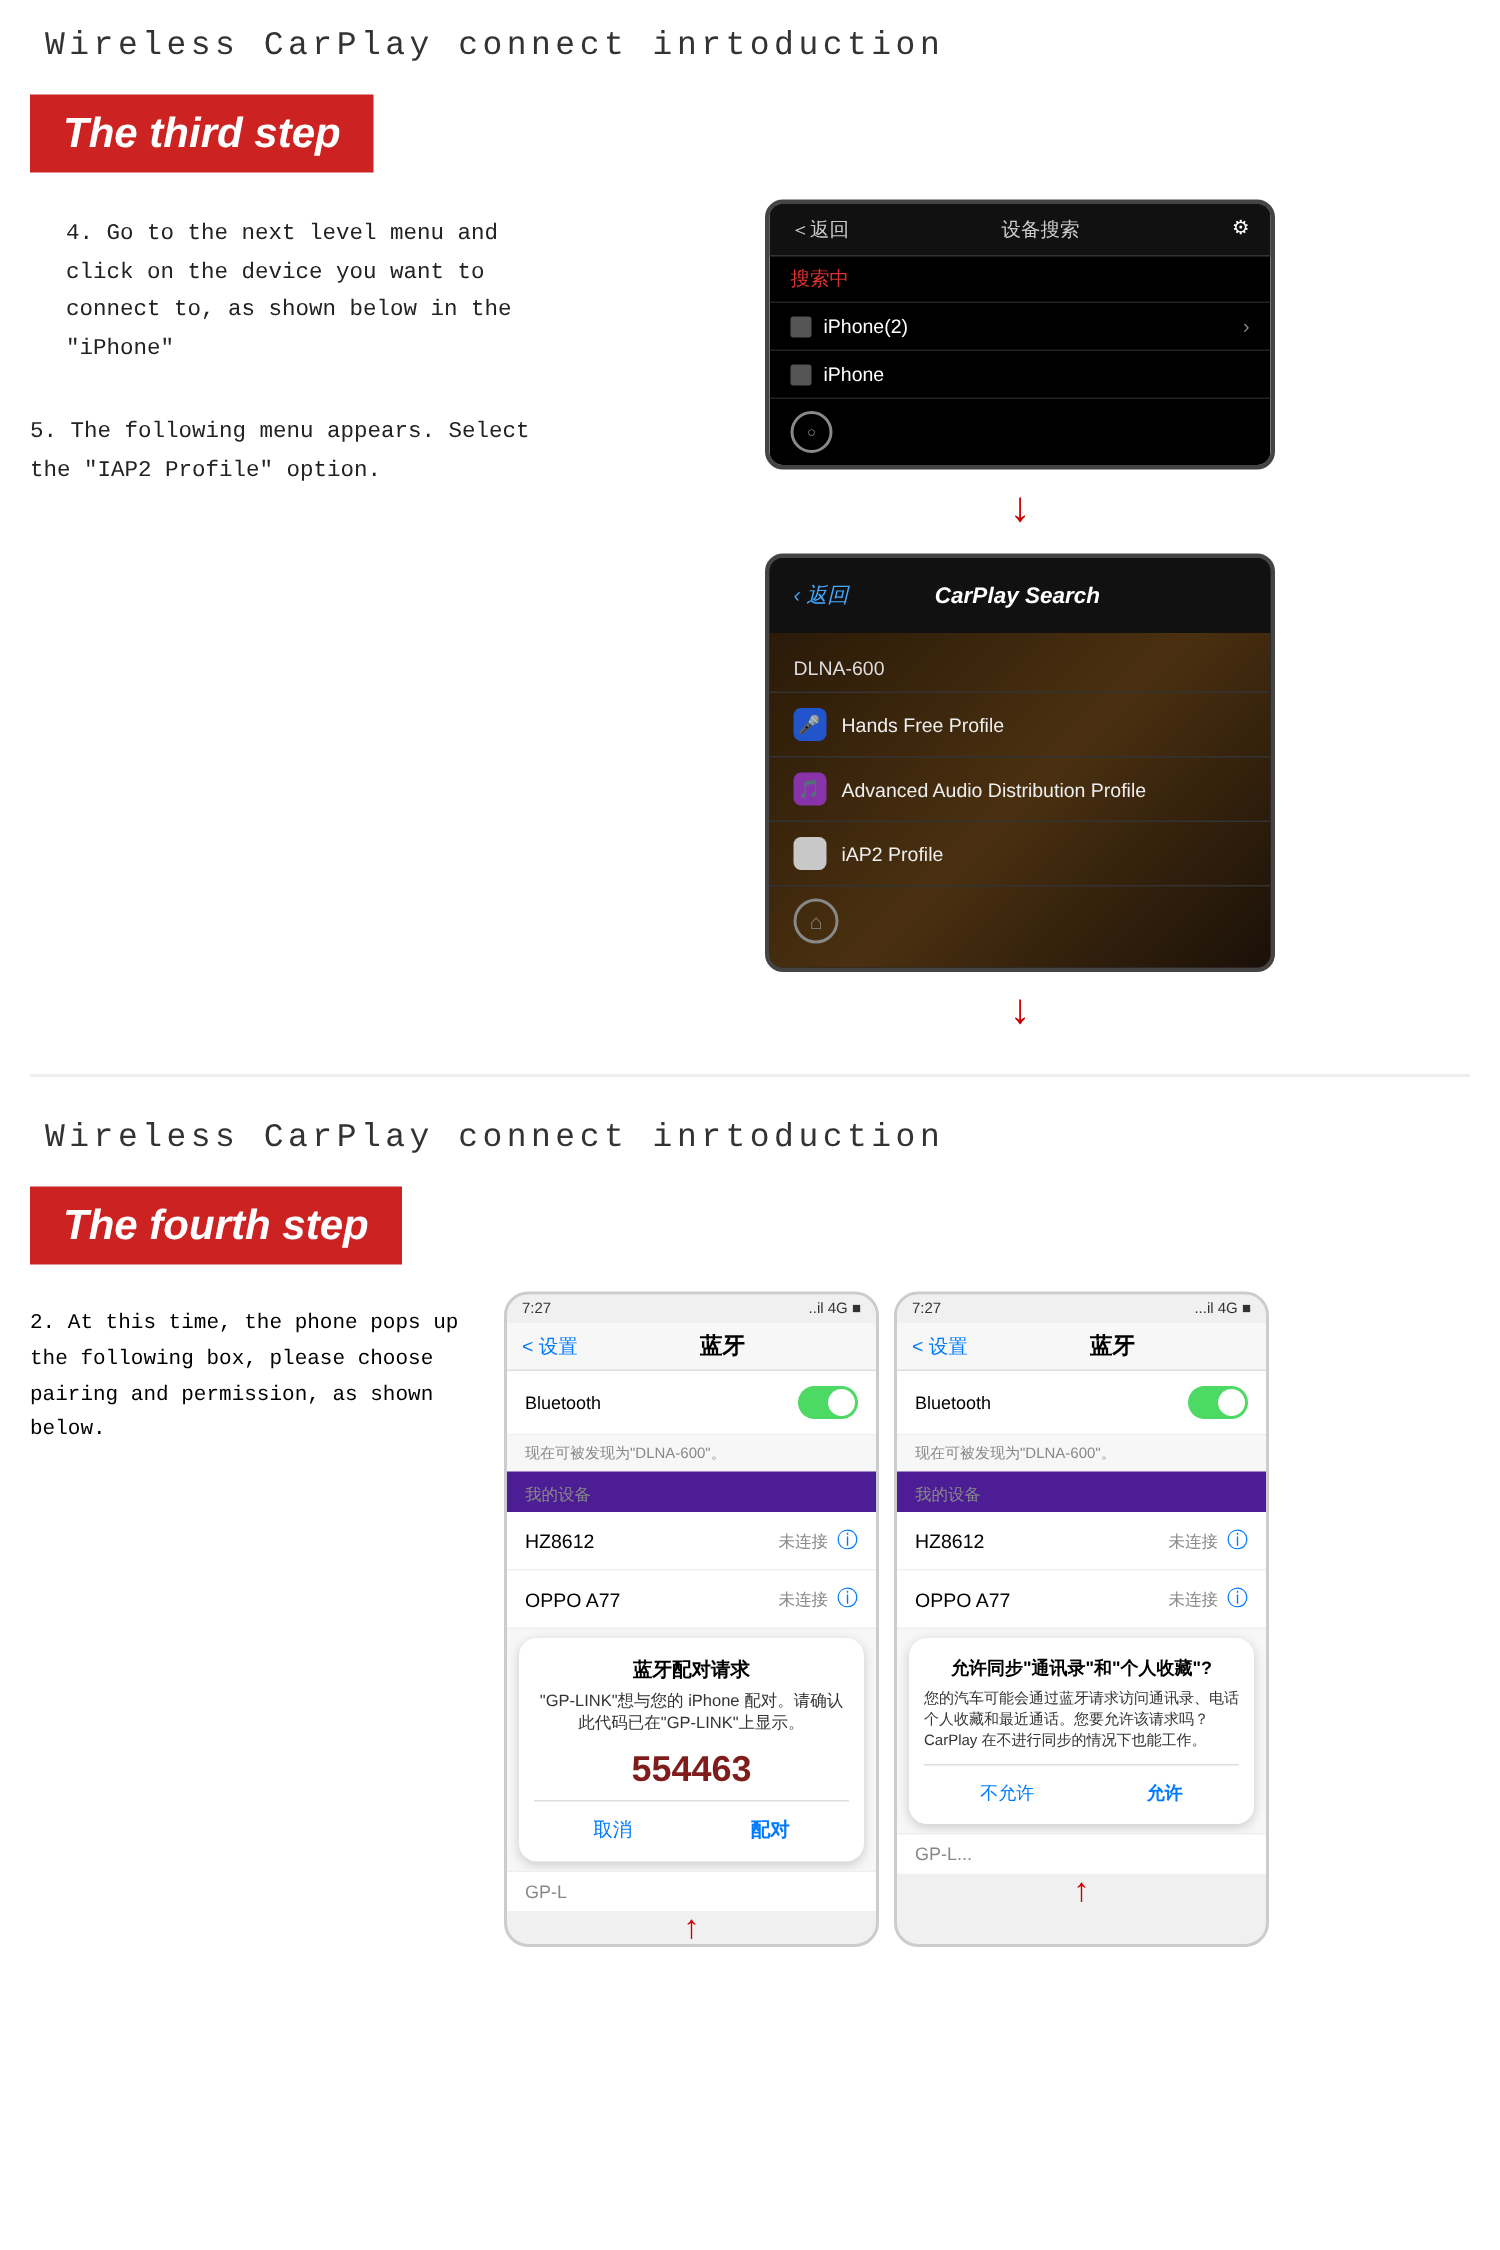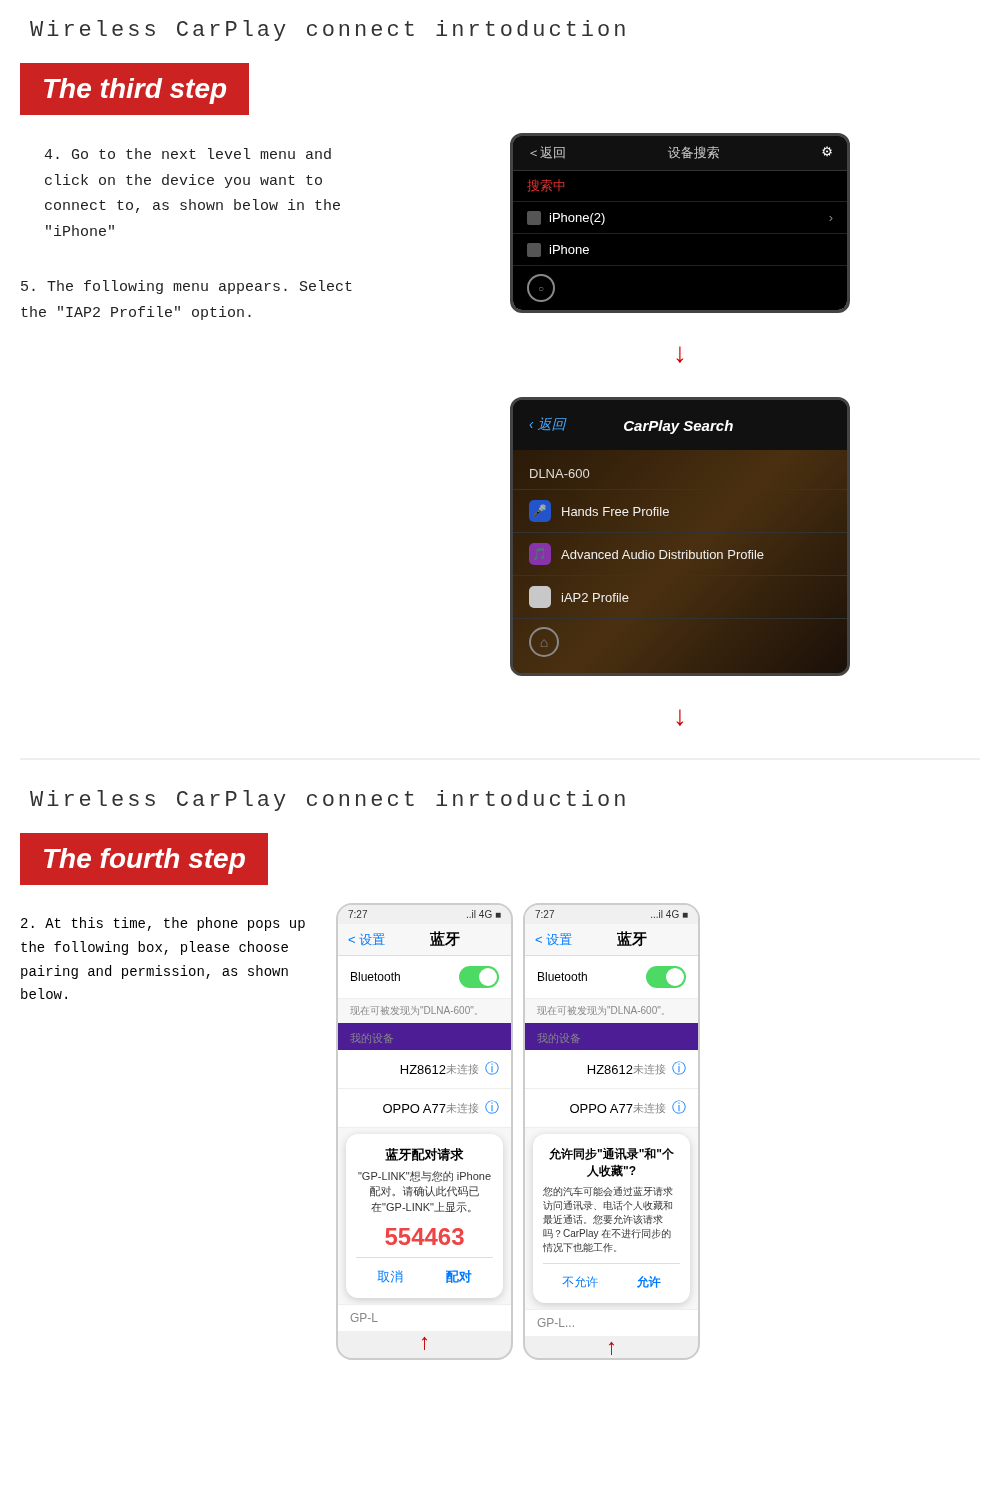--- a/index.html
+++ b/index.html
@@ -41,21 +41,21 @@
       flex: 0 0 340px;
       font-size: 15px;
       line-height: 1.7;
       color: #222;
       padding-top: 10px;
     }
     .images-col {
       flex: 1;
       display: flex;
       flex-direction: column;
-      gap: 32px;
+      gap: 18px;
       align-items: center;
     }
     
     .car-screen {
       width: 340px;
       background: #1a1a1a;
       border-radius: 12px;
       overflow: hidden;
       border: 3px solid #444;
       padding: 0;
@@ -165,21 +165,21 @@
       border-top: 2px solid #eee;
       margin: 10px 20px;
     }
     
     .phone-screens {
       display: flex;
       flex-direction: row;
       gap: 10px;
     }
     .phone-mock {
-      width: 177px;
+      width: 250px;
       background: #f0f0f0;
       border-radius: 16px;
       overflow: hidden;
       border: 2px solid #ccc;
       font-family: -apple-system, Arial, sans-serif;
       font-size: 12px;
       position: relative;
     }
     .phone-status {
       display: flex;
@@ -227,37 +227,36 @@
       font-size: 11px;
       color: #888;
       background: #4c1d95;
     }
     .phone-device-row {
       display: flex;
       align-items: center;
       padding: 10px 12px;
       background: #fff;
       border-bottom: 1px solid #eee;
-      text-align: right;
     }
     .device-name { flex: 1; font-size: 13px; color: #000; }
     .device-status { font-size: 11px; color: #888; margin-right: 6px; }
     .info-icon { color: #007aff; font-size: 14px; }
     
     .dialog-overlay {
       background: #fff;
       border-radius: 12px;
       margin: 6px 8px;
       padding: 12px 10px 10px 10px;
       box-shadow: 0 2px 8px rgba(0,0,0,0.18);
       font-size: 12px;
     }
     .dialog-title { text-align: center; font-weight: bold; font-size: 13px; margin-bottom: 5px; }
     .dialog-body { font-size: 11px; color: #333; text-align: center; margin-bottom: 8px; line-height: 1.4; }
-    .dialog-code { text-align: center; font-size: 24px; font-weight: bold; color: #ef4444; margin: 6px 0; }
+    .dialog-code { text-align: center; font-size: 24px; font-weight: bold; color: #7f1d1d; margin: 6px 0; }
     .dialog-buttons { display: flex; justify-content: space-around; border-top: 1px solid #ddd; padding-top: 8px; }
     .dialog-btn { color: #007aff; font-size: 13px; padding: 2px 10px; cursor: pointer; }
     .dialog-btn.bold { font-weight: bold; }
     
     .dialog2-title { text-align: center; font-weight: bold; font-size: 12px; margin-bottom: 5px; }
     .dialog2-body { font-size: 10px; color: #333; text-align: left; margin-bottom: 8px; line-height: 1.4; }
     .dialog2-buttons { display: flex; justify-content: space-around; border-top: 1px solid #ddd; padding-top: 8px; }
     .dialog2-btn { color: #007aff; font-size: 12px; padding: 2px 6px; cursor: pointer; }
     .dialog2-btn.bold { font-weight: bold; }
     .red-arrow {

